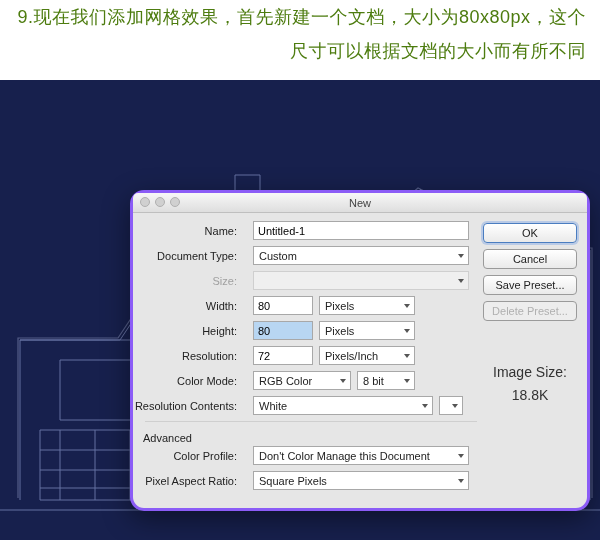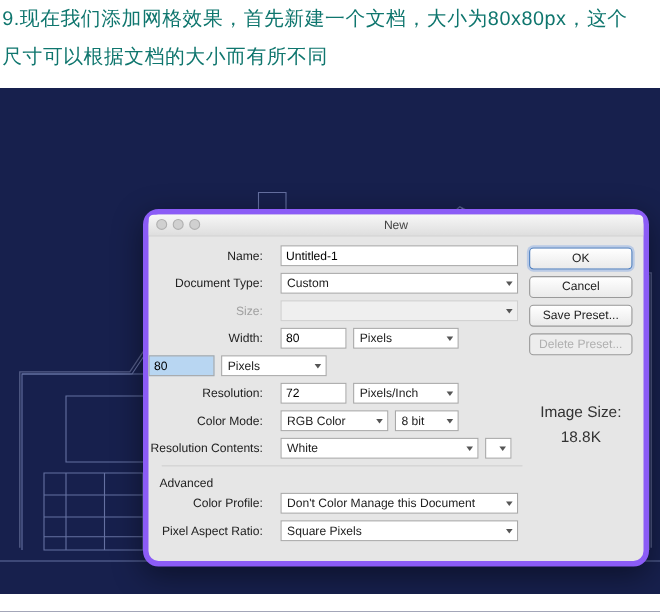--- a/index.html
+++ b/index.html
@@ -7,43 +7,44 @@
     font-family: "Helvetica Neue", Arial, "Microsoft YaHei", sans-serif;
     font-size: 13px;
     background: #fff;
     width: 600px;
     color: #333;
   }
   .article-text {
     padding: 0 14px 12px 2px;
     font-size: 18px;
     line-height: 1.9;
-    color: #0f766e;
+    color: #4d7c0f;
     letter-spacing: 0.5px;
+    text-align: right;
   }
   .screenshot {
     position: relative;
     width: 600px;
     height: 460px;
     background: #1a2352;
     overflow: hidden;
   }
   .house {
     position: absolute;
     inset: 0;
   }
   .house svg { width: 600px; height: 460px; display: block; }
 
   .dialog {
     position: absolute;
     left: 130px;
     top: 110px;
     width: 460px;
     background: #e6e6e6;
-    border: 5px solid #8b5cf6;
+    border: 3px solid #8b5cf6;
     border-radius: 14px;
     box-shadow: 0 8px 28px rgba(0,0,0,.45);
     font-size: 11px;
     color: #222;
   }
   .titlebar {
     position: relative;
     height: 20px;
     background: linear-gradient(#f7f7f7,#dedede);
     border-bottom: 1px solid #bfbfbf;
@@ -223,20 +224,21 @@
         <div class="row sub">
           <div class="lbl">Width:</div>
           <input class="field-txt short" value="80" style="">
           <div style="width:6px"></div>
           <div class="field-sel arrows" style="width:96px">
               <span>Pixels</span>
             </div>
         </div>
 
         <div class="row sub">
+          <div class="lbl">Height:</div>
           <input class="field-txt short hl" value="80" style="">
           <div style="width:6px"></div>
           <div class="field-sel arrows" style="width:96px">
               <span>Pixels</span>
             </div>
         </div>
 
         <div class="row sub">
           <div class="lbl">Resolution:</div>
           <input class="field-txt short" value="72" style="">

